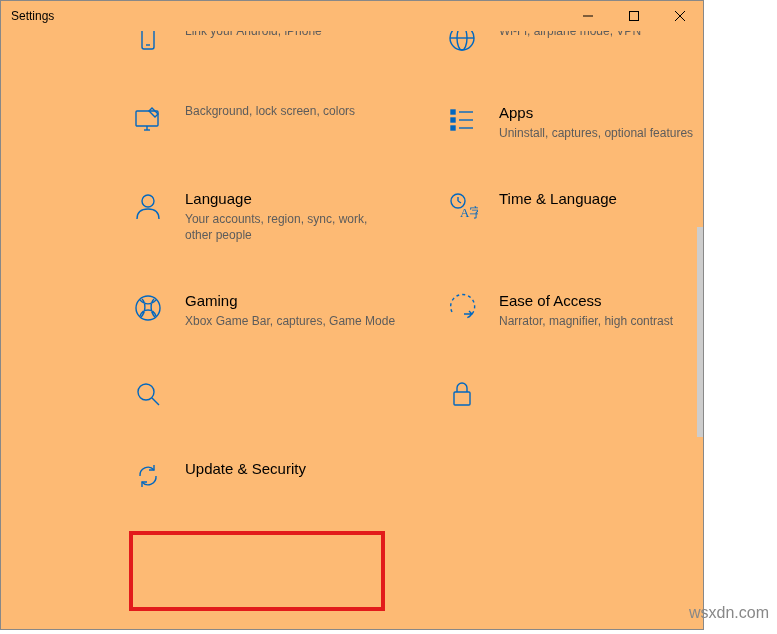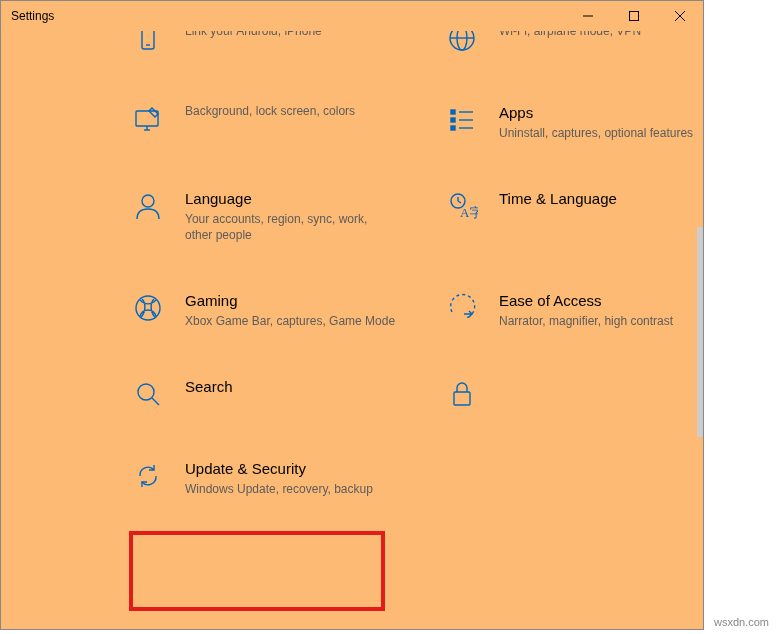--- a/index.html
+++ b/index.html
@@ -92,22 +92,22 @@
     position: absolute;
     right: 0;
     top: 30px;
     width: 6px;
     height: 210px;
     background: #cdcdcd;
   }
   .watermark {
     position: absolute;
     right: 8px;
-    bottom: 6px;
-    font-size: 11px;
+    bottom: 12px;
+    font-size: 16px;
     color: #888;
   }
   
   .grid-wrapper {
     position: relative;
     top: -10px;
   }
 </style>
 </head>
 <body>
@@ -251,21 +251,20 @@
       </div>
 
       <div class="tile">
         <span class="icon">
           <svg viewBox="0 0 32 32">
                 <circle cx="14" cy="14" r="8"></circle>
                 <line x1="20" y1="20" x2="27" y2="27"></line>
               </svg>
         </span>
         <div class="tile-text">
-          <div class="tile-title">Search</div>
         </div>
       </div>
 
       <div class="tile">
         <span class="icon">
           <svg viewBox="0 0 32 32">
                 <rect x="8" y="14" width="16" height="13" rx="1"></rect>
                 <path d="M11 14 L11 10 A5 5 0 0 1 21 10 L21 14"></path>
               </svg>
         </span>
@@ -277,21 +276,20 @@
         <span class="icon">
           <svg viewBox="0 0 32 32">
                 <path d="M8 16 A8 8 0 0 1 22 10"></path>
                 <path d="M24 16 A8 8 0 0 1 10 22"></path>
                 <path d="M22 5 L22 10 L17 10"></path>
                 <path d="M10 27 L10 22 L15 22"></path>
               </svg>
         </span>
         <div class="tile-text">
           <div class="tile-title">Update &amp; Security</div>
-          <div class="tile-desc">Windows Update, recovery, backup</div>
         </div>
       </div>
 
       <div></div>
 
     </div>
     </div>
 
     <div class="highlight" style="left:128px; top:500px; width:256px; height:80px;"></div>
   </div>

